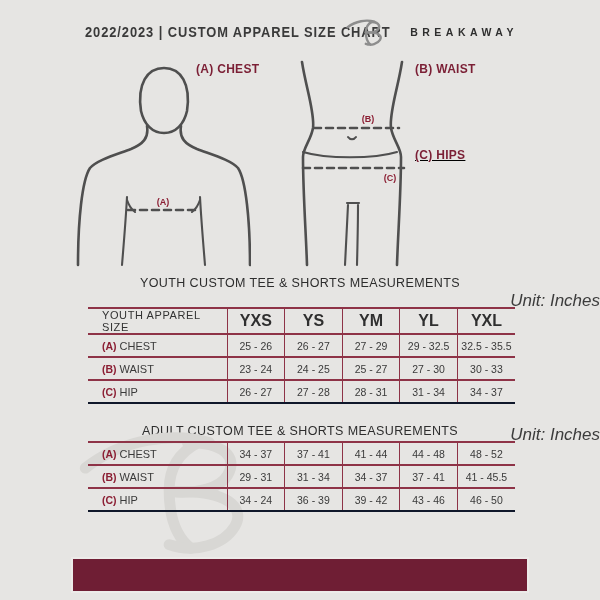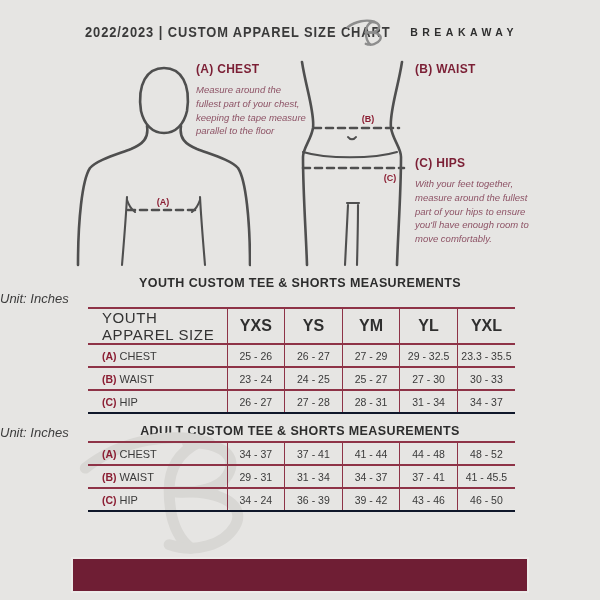--- a/index.html
+++ b/index.html
@@ -20,49 +20,49 @@
   }
   .brand{right:82px;top:17px;display:flex;align-items:center;gap:25px;}
   .brand svg{width:40px;height:30px;color:#8d8d8d;}
   .brand-name{font-size:10.5px;font-weight:bold;color:#2e2e2e;letter-spacing:4.5px;}
 
   
   .note h3{margin:0 0 7px 0;font-size:12px;font-weight:bold;color:#7b1f35;letter-spacing:.3px;}
   .note p{margin:0;font-size:9.5px;font-style:italic;color:#8d5265;line-height:1.45;}
   .note-chest{left:196px;top:62px;width:110px;}
   .note-waist{left:415px;top:62px;width:112px;}
-  .note-hips{left:415px;top:156px;width:122px;}
+  .note-hips{left:415px;top:148px;width:122px;text-decoration:underline;}
 
   .figure{color:#4f4f4f;}
   .figure path{fill:none;stroke:currentColor;stroke-width:2.6;stroke-linecap:round;}
   .figure .thin{stroke-width:2.1;}
   .dash{fill:none;stroke:#8b1e33;stroke-width:2.2;stroke-dasharray:7 5;}
   .marker{font-family:"Liberation Sans",sans-serif;font-size:9px;font-weight:bold;fill:#8b1e33;}
 
   
-  .table-title{left:0;width:600px;text-align:center;font-size:12.5px;font-weight:bold;color:#2d2d2d;letter-spacing:.4px;}
-  .unit{left:0;width:600px;text-align:left;font-size:13px;font-style:italic;color:#3c3c3c;}
+  .table-title{left:0;width:600px;text-align:center;font-size:12.5px;font-weight:normal;color:#2d2d2d;letter-spacing:.4px;}
+  .unit{left:0;width:600px;text-align:right;font-size:17px;font-style:italic;color:#3c3c3c;}
   .t-youth-title{top:276px;} .t-youth-unit{top:291px;}
   .t-adult-title{top:424px;} .t-adult-unit{top:425px;}
 
   
   table.size-table{
     left:88px;width:427px;border-collapse:collapse;table-layout:fixed;z-index:2;
   }
   .youth-table{top:307px;} .adult-table{top:441px;}
   .size-table col.label-col{width:139px;}
   .size-table tr{border-top:2px solid #8e3347;}
   .size-table tr:last-child{border-bottom:2px solid #0f172a;}
   .size-table th,.size-table td{
     height:21px;padding:0;border-left:1.5px solid #8e3347;
     font-size:10.5px;color:#3a3a3a;text-align:center;vertical-align:middle;
   }
   .size-table th:first-child,.size-table td:first-child{border-left:none;text-align:left;padding-left:14px;}
   .size-table th{font-size:16px;font-weight:bold;color:#2f2f2f;}
-  .size-table th.label-head{font-weight:normal;font-size:15px;letter-spacing:.6px;color:#333;}
+  .size-table th.label-head{font-weight:normal;font-size:11px;letter-spacing:.6px;color:#333;}
   .row-prefix{font-weight:bold;color:#8b1e33;}
   .row-label{color:#3a3a3a;font-size:11px;text-align:right;}
 
   
   .watermark{left:78px;top:415px;width:175px;height:150px;color:#d8d7d4;z-index:1;}
   .footer-bar{
     left:71px;top:557px;width:458px;height:36px;
     background:#6f1e34;border:2px solid #ecebe9;box-sizing:border-box;z-index:3;
   }
 </style>
@@ -122,28 +122,26 @@
 
   <path class="dash" d="M28,70 H113"></path>
   <text class="marker" x="82" y="64" text-anchor="middle">(B)</text>
 
   <path class="dash" d="M17,110 H118"></path>
   <text class="marker" x="104" y="123" text-anchor="middle">(C)</text>
 </svg>
 
 <div class="abs note note-chest">
   <h3>(A) CHEST</h3>
-  <p>Measure around the fullest part of your chest, keeping the tape measure parallel to the floor</p>
 </div>
 <div class="abs note note-waist">
   <h3>(B) WAIST</h3>
 </div>
 <div class="abs note note-hips">
   <h3>(C) HIPS</h3>
-  <p>With your feet together, measure around the fullest part of your hips to ensure you'll have enough room to move comfortably.</p>
 </div>
 
 <svg class="abs watermark" viewBox="0 0 48 38">
   <use href="#logoB"></use>
 </svg>
 
 <div class="abs table-title t-youth-title">YOUTH CUSTOM TEE &amp; SHORTS MEASUREMENTS</div>
 <div class="abs unit t-youth-unit">Unit: Inches</div>
 
 <table class="abs size-table youth-table">
@@ -163,21 +161,21 @@
     <th>YM</th>
     <th>YL</th>
     <th>YXL</th>
   </tr>
   <tr>
     <td><span class="row-prefix">(A)</span> <span class="row-label">CHEST</span></td>
     <td>25 - 26</td>
     <td>26 - 27</td>
     <td>27 - 29</td>
     <td>29 - 32.5</td>
-    <td>23.3 - 35.5</td>
+    <td>32.5 - 35.5</td>
   </tr>
   <tr>
     <td><span class="row-prefix">(B)</span> <span class="row-label">WAIST</span></td>
     <td>23 - 24</td>
     <td>24 - 25</td>
     <td>25 - 27</td>
     <td>27 - 30</td>
     <td>30 - 33</td>
   </tr>
   <tr>

